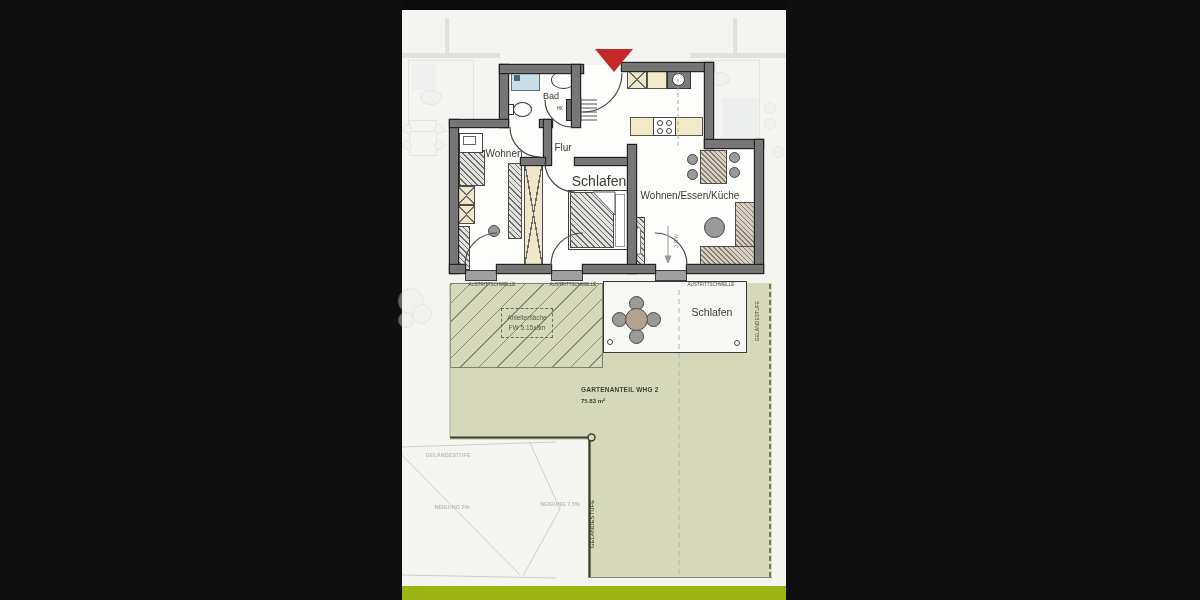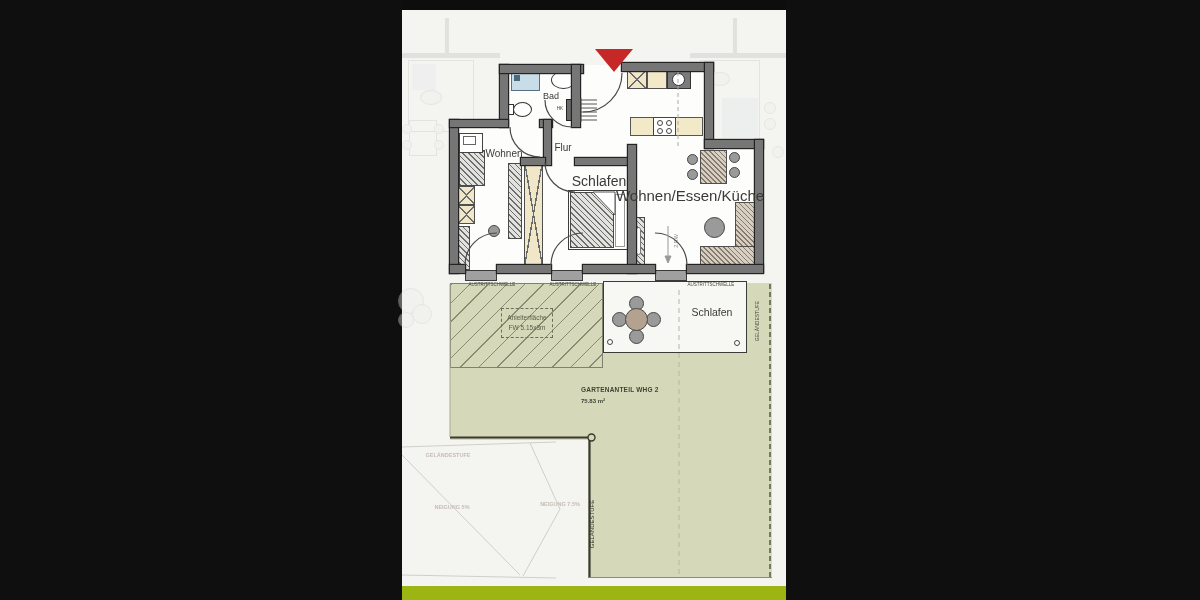--- a/index.html
+++ b/index.html
@@ -159,21 +159,21 @@
   <div class="wall" style="left:628px;top:145px;width:8px;height:128px"></div>
   <div class="wall" style="left:450px;top:265px;width:15px;height:8px"></div>
   <div class="wall" style="left:497px;top:265px;width:54px;height:8px"></div>
   <div class="wall" style="left:583px;top:265px;width:72px;height:8px"></div>
   <div class="wall" style="left:687px;top:265px;width:76px;height:8px"></div>
 
   <span class="lbl" style="left:551px;top:96px;font-size:9px">Bad</span>
   <span class="lbl" style="left:563px;top:147px;font-size:10px">Flur</span>
   <span class="lbl" style="left:504px;top:153px;font-size:10px">Wohnen</span>
   <span class="lbl" style="left:599px;top:181px;font-size:14px">Schlafen</span>
-  <span class="lbl" style="left:690px;top:195px;font-size:15px">Wohnen/Essen/Küche</span>
+  <span class="lbl" style="left:690px;top:195px;font-size:10px">Wohnen/Essen/Küche</span>
   <span class="lbl" style="left:492px;top:284px;font-size:4.5px;color:#44483c">AUSTRITTSCHWELLE</span>
   <span class="lbl" style="left:573px;top:284px;font-size:4.5px;color:#44483c">AUSTRITTSCHWELLE</span>
   <span class="lbl" style="left:711px;top:284px;font-size:4.5px;color:#44483c">AUSTRITTSCHWELLE</span>
   <span class="lbl vert" style="left:676px;top:241px;font-size:5.5px;font-weight:400;color:#8a8a8a">2.RW</span>
 
   <svg width="1200" height="600" viewBox="0 0 1200 600">
 
     <g stroke="#cfcfc9" stroke-width="1" fill="none">
       <path d="M 402 447 L 556 442"></path>
       <path d="M 402 455 L 520 575"></path>

